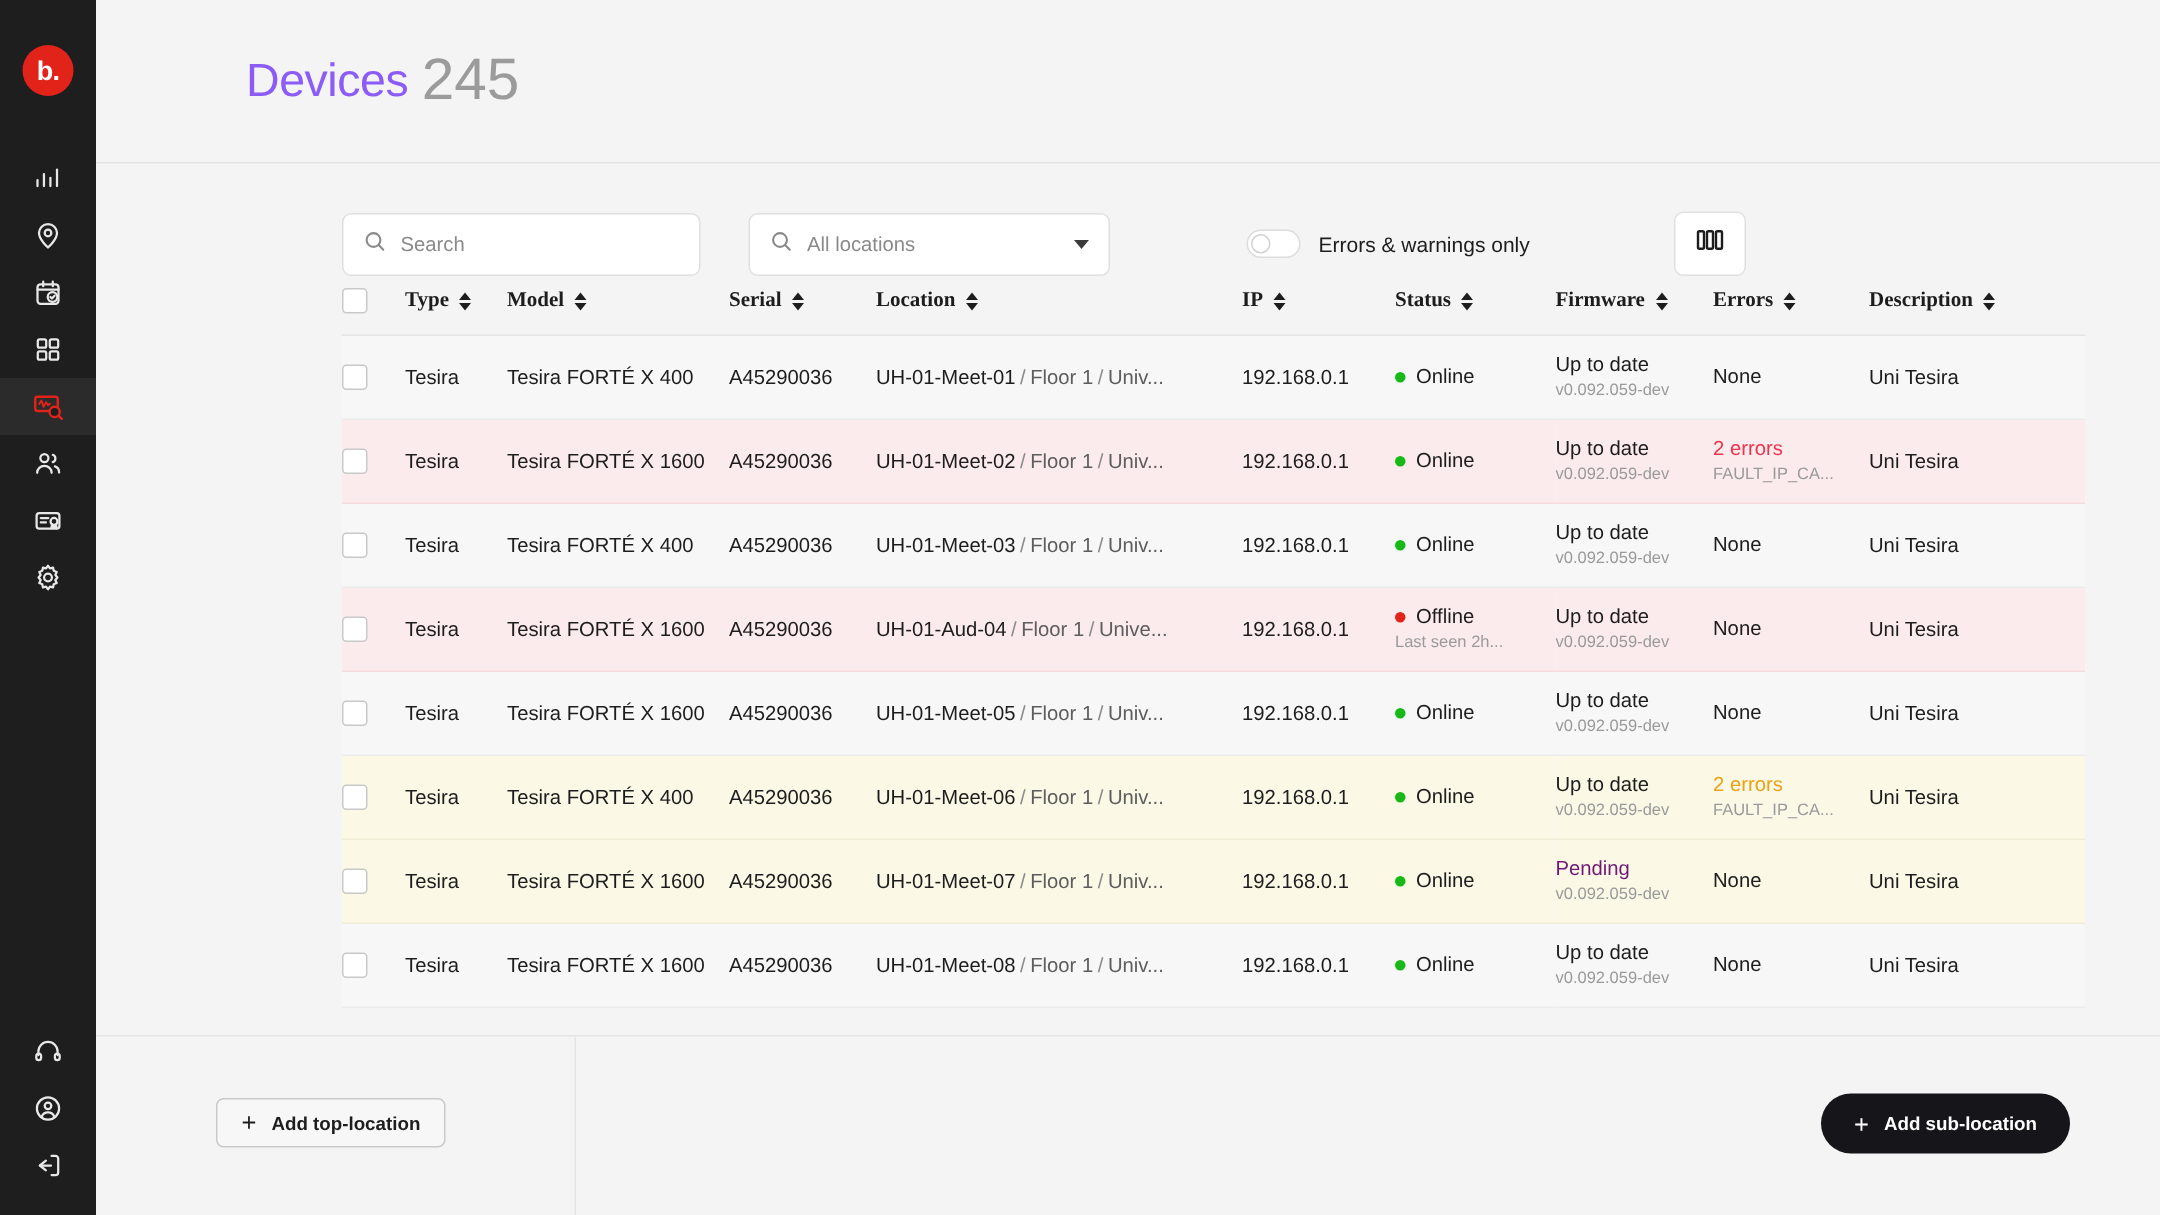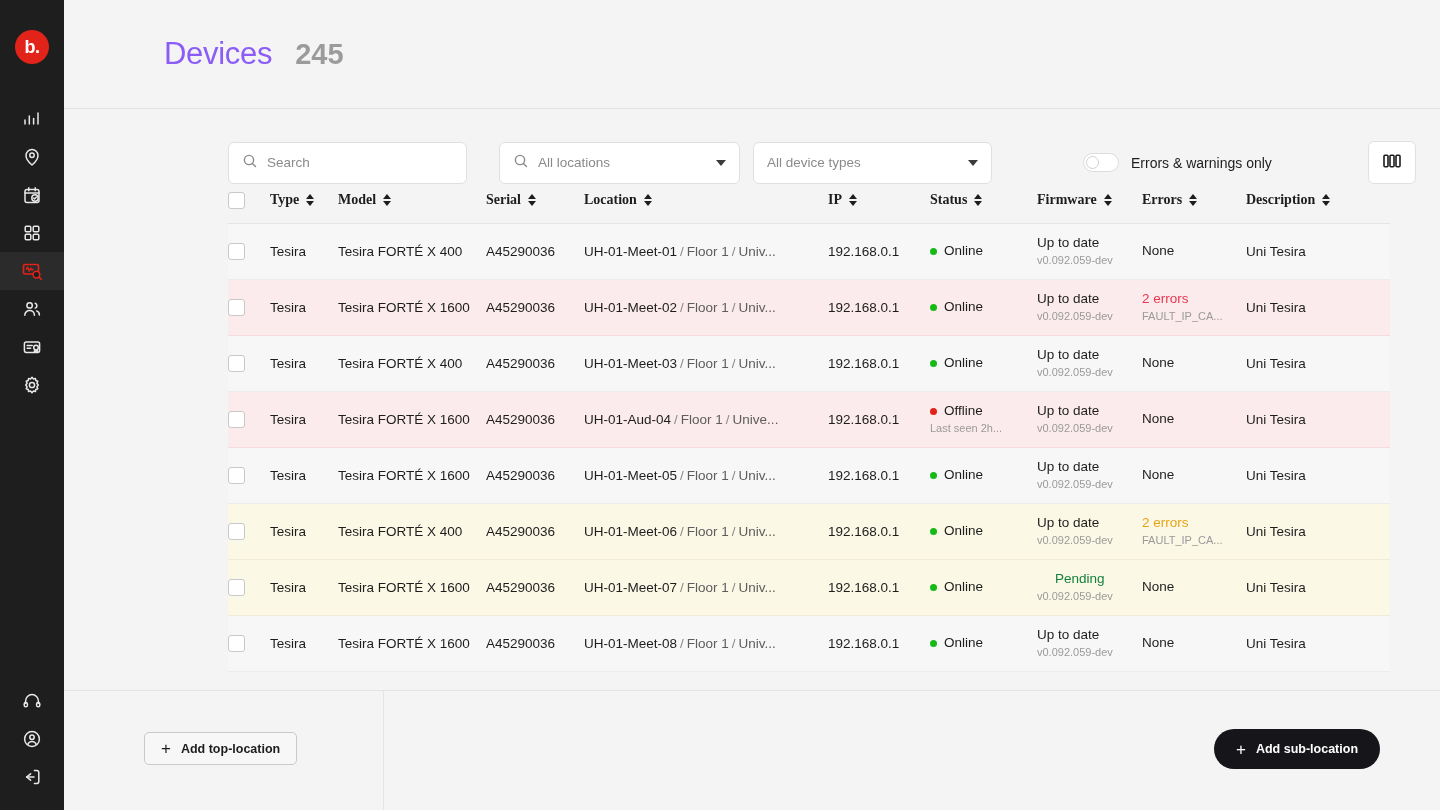--- a/index.html
+++ b/index.html
@@ -52,21 +52,21 @@
     padding: 0 0 0 100px;
     display: flex; align-items: center;
     border-bottom: 1px solid #e2e2e2;
     margin-right: 16px;
   }
   .page-title {
     font-size: 31px; font-weight: normal; color: #8b5cf6;
     letter-spacing: -0.3px;
   }
   .page-count {
-    font-size: 29px; color: #9b9b9b; margin-left: 23px; font-weight: 700;
+    font-size: 39px; color: #9b9b9b; margin-left: 9px; font-weight: 400;
   }
 
   
   .toolbar {
     display: flex; align-items: center;
     padding: 25px 0 0 164px;
     height: 82px;
   }
   .field {
     height: 42px; border: 1px solid #e0e0e0; border-radius: 6px;
@@ -138,21 +138,21 @@
   .loc-path { color: #1d1d1d; }
   .loc-sep { color: #8a8a8a; padding: 0 3px; }
   .loc-dim { color: #5d5d5d; }
   .status { display: inline-flex; align-items: center; gap: 7px; }
   .dot { width: 7px; height: 7px; border-radius: 50%; display: inline-block; }
   .dot.online  { background: #16b916; }
   .dot.offline { background: #e2231a; }
   .sub { font-size: 11px; color: #9a9a9a; line-height: 1.35; margin-top: 1px; }
   .stack { display: flex; flex-direction: column; justify-content: center; line-height: 1.25; }
   .fw-main { font-size: 13.5px; color: #1d1d1d; }
-  .fw-main.pending { color: #15803d; margin-left: 18px; }
+  .fw-main.pending { color: #701a75; }
   .err-main { font-size: 13.5px; }
   .err-main.err-red  { color: #e8364f; }
   .err-main.err-amber{ color: #e8a317; }
 
   
   .bottom-area {
     position: absolute; left: 0; right: 0; top: 690px; bottom: 0;
     border-top: 1px solid #e4e4e4;
   }
   .bottom-split {
@@ -326,24 +326,20 @@
         <span>
           <svg width="16" height="16" viewBox="0 0 16 16" fill="none" stroke="#8a8a8a" stroke-width="1.4" stroke-linecap="round">
             <circle cx="7" cy="7" r="4.6"></circle>
               <path d="M10.4 10.4l3.1 3.1"></path>
           </svg>
         </span>
         <span class="grow">All locations</span>
         <span class="caret"></span>
       </div>
 
-      <div class="field devtypes">
-        <span class="grow">All device types</span>
-        <span class="caret"></span>
-      </div>
 
       <div class="toggle-wrap">
         <div class="toggle">
           <span class="knob"></span>
         </div>
         <span class="toggle-label">Errors &amp; warnings only</span>
       </div>
 
       <div class="cols-btn">
         <span>

